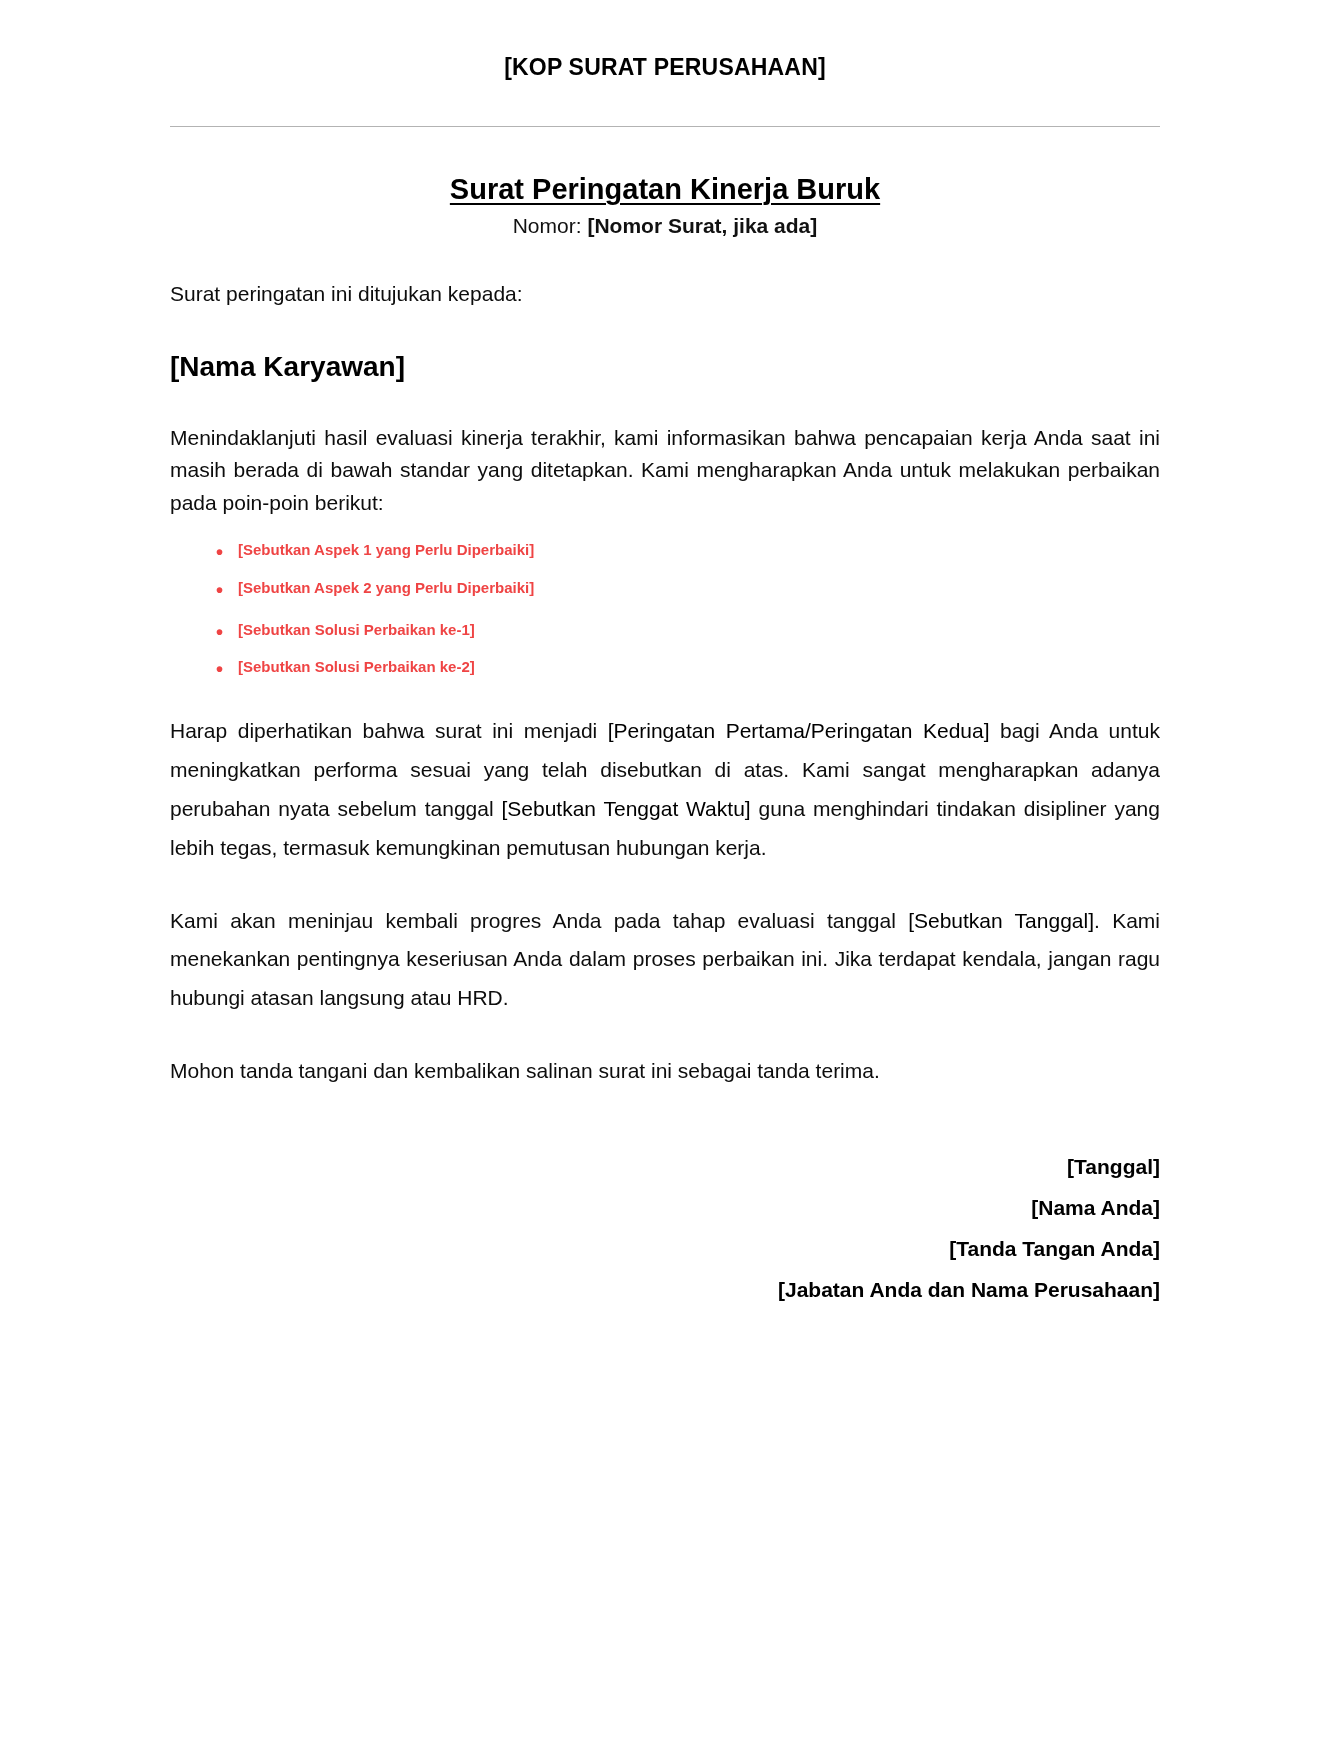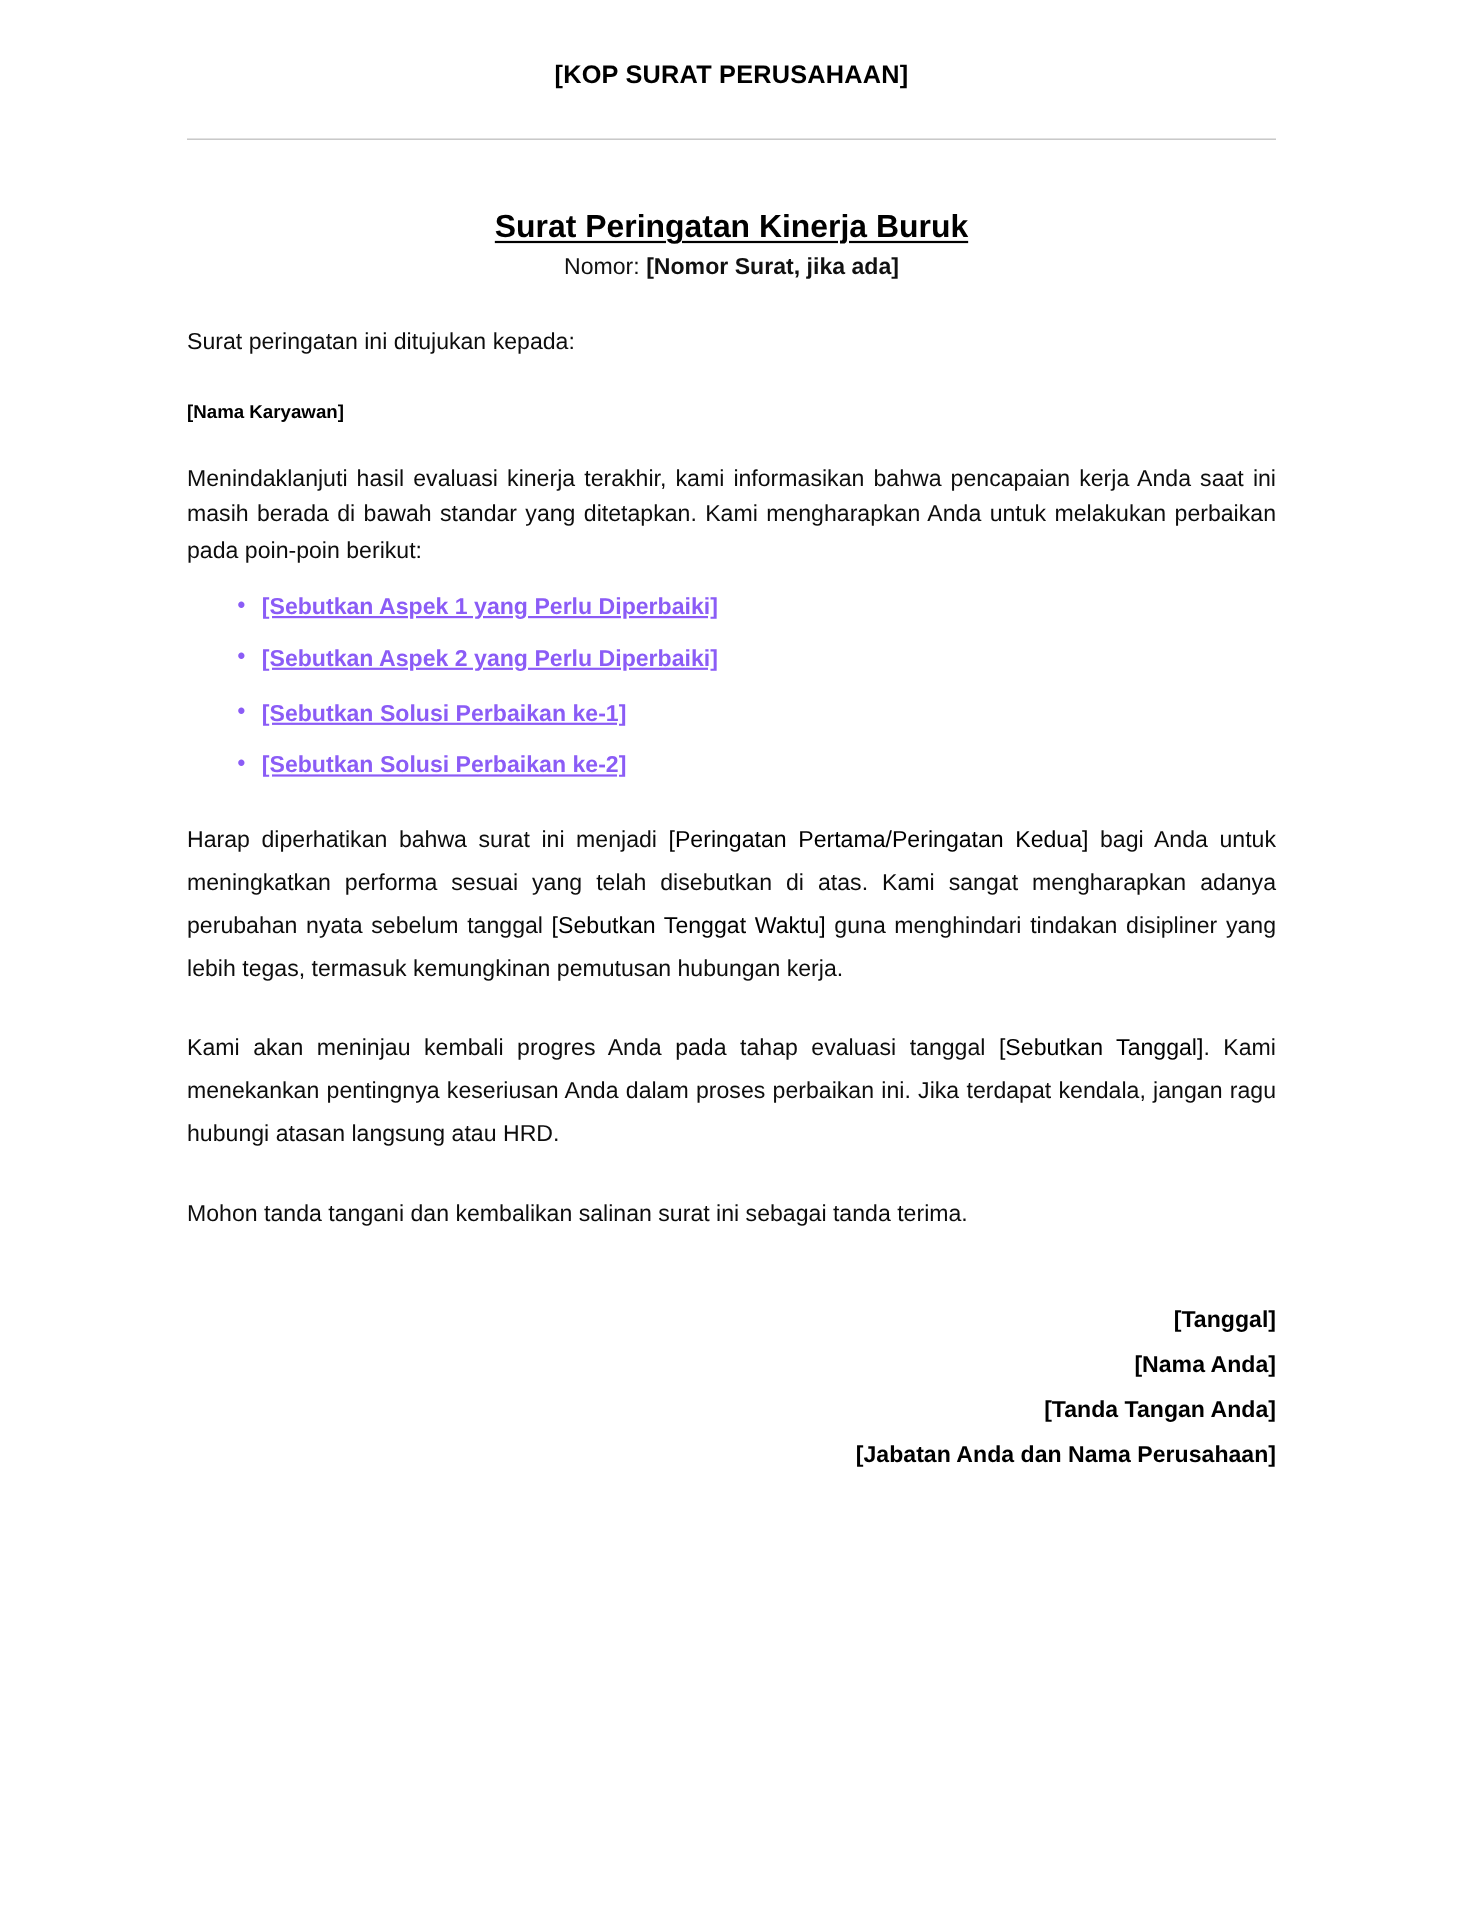--- a/index.html
+++ b/index.html
@@ -37,21 +37,21 @@
   .rule {
     border: none;
     border-top: 1.5px solid #b3b3b3;
     margin: 45px 0 0 0;
     height: 0;
   }
 
   
   .title-wrap {
     text-align: center;
-    margin-top: 63px;
+    margin-top: 46px;
   }
   .doc-title {
     font-weight: 700;
     font-size: 29px;
     text-decoration: underline;
     text-underline-offset: 4px;
     text-decoration-thickness: 2px;
     color: #000;
     display: inline-block;
   }
@@ -64,21 +64,21 @@
 
   
   .lead {
     margin-top: 41px;
     font-size: 21px;
     line-height: 1.45;
   }
   .recipient {
     margin-top: 34px;
     font-weight: 700;
-    font-size: 17px;
+    font-size: 28px;
     line-height: 1.72;
     color: #000;
   }
   .recipient div { white-space: nowrap; }
 
   p.para {
     font-size: 21px;
     line-height: 1.55;
     text-align: justify;
     text-justify: inter-word;
@@ -88,27 +88,26 @@
   p.para b { font-weight: 400; color: #000; }
   p.plain { text-align: left; }
 
   ul.blist {
     list-style: none;
     margin: 20px 0 0 0;
     padding: 0 0 0 46px;
   }
   ul.blist li {
     font-weight: 700;
-    font-size: 21px;
+    font-size: 15px;
     line-height: 1.45;
     margin-bottom: 16px;
     position: relative;
     padding-left: 22px;
-    color: #8b5cf6;
-    text-decoration: underline;
+    color: #ef4444;
   }
   ul.blist li:last-child { margin-bottom: 0; }
   ul.blist li::before {
     content: "\2022";
     position: absolute;
     left: 0;
     top: -1px;
     font-size: 20px;
     line-height: 1.45;
   }

